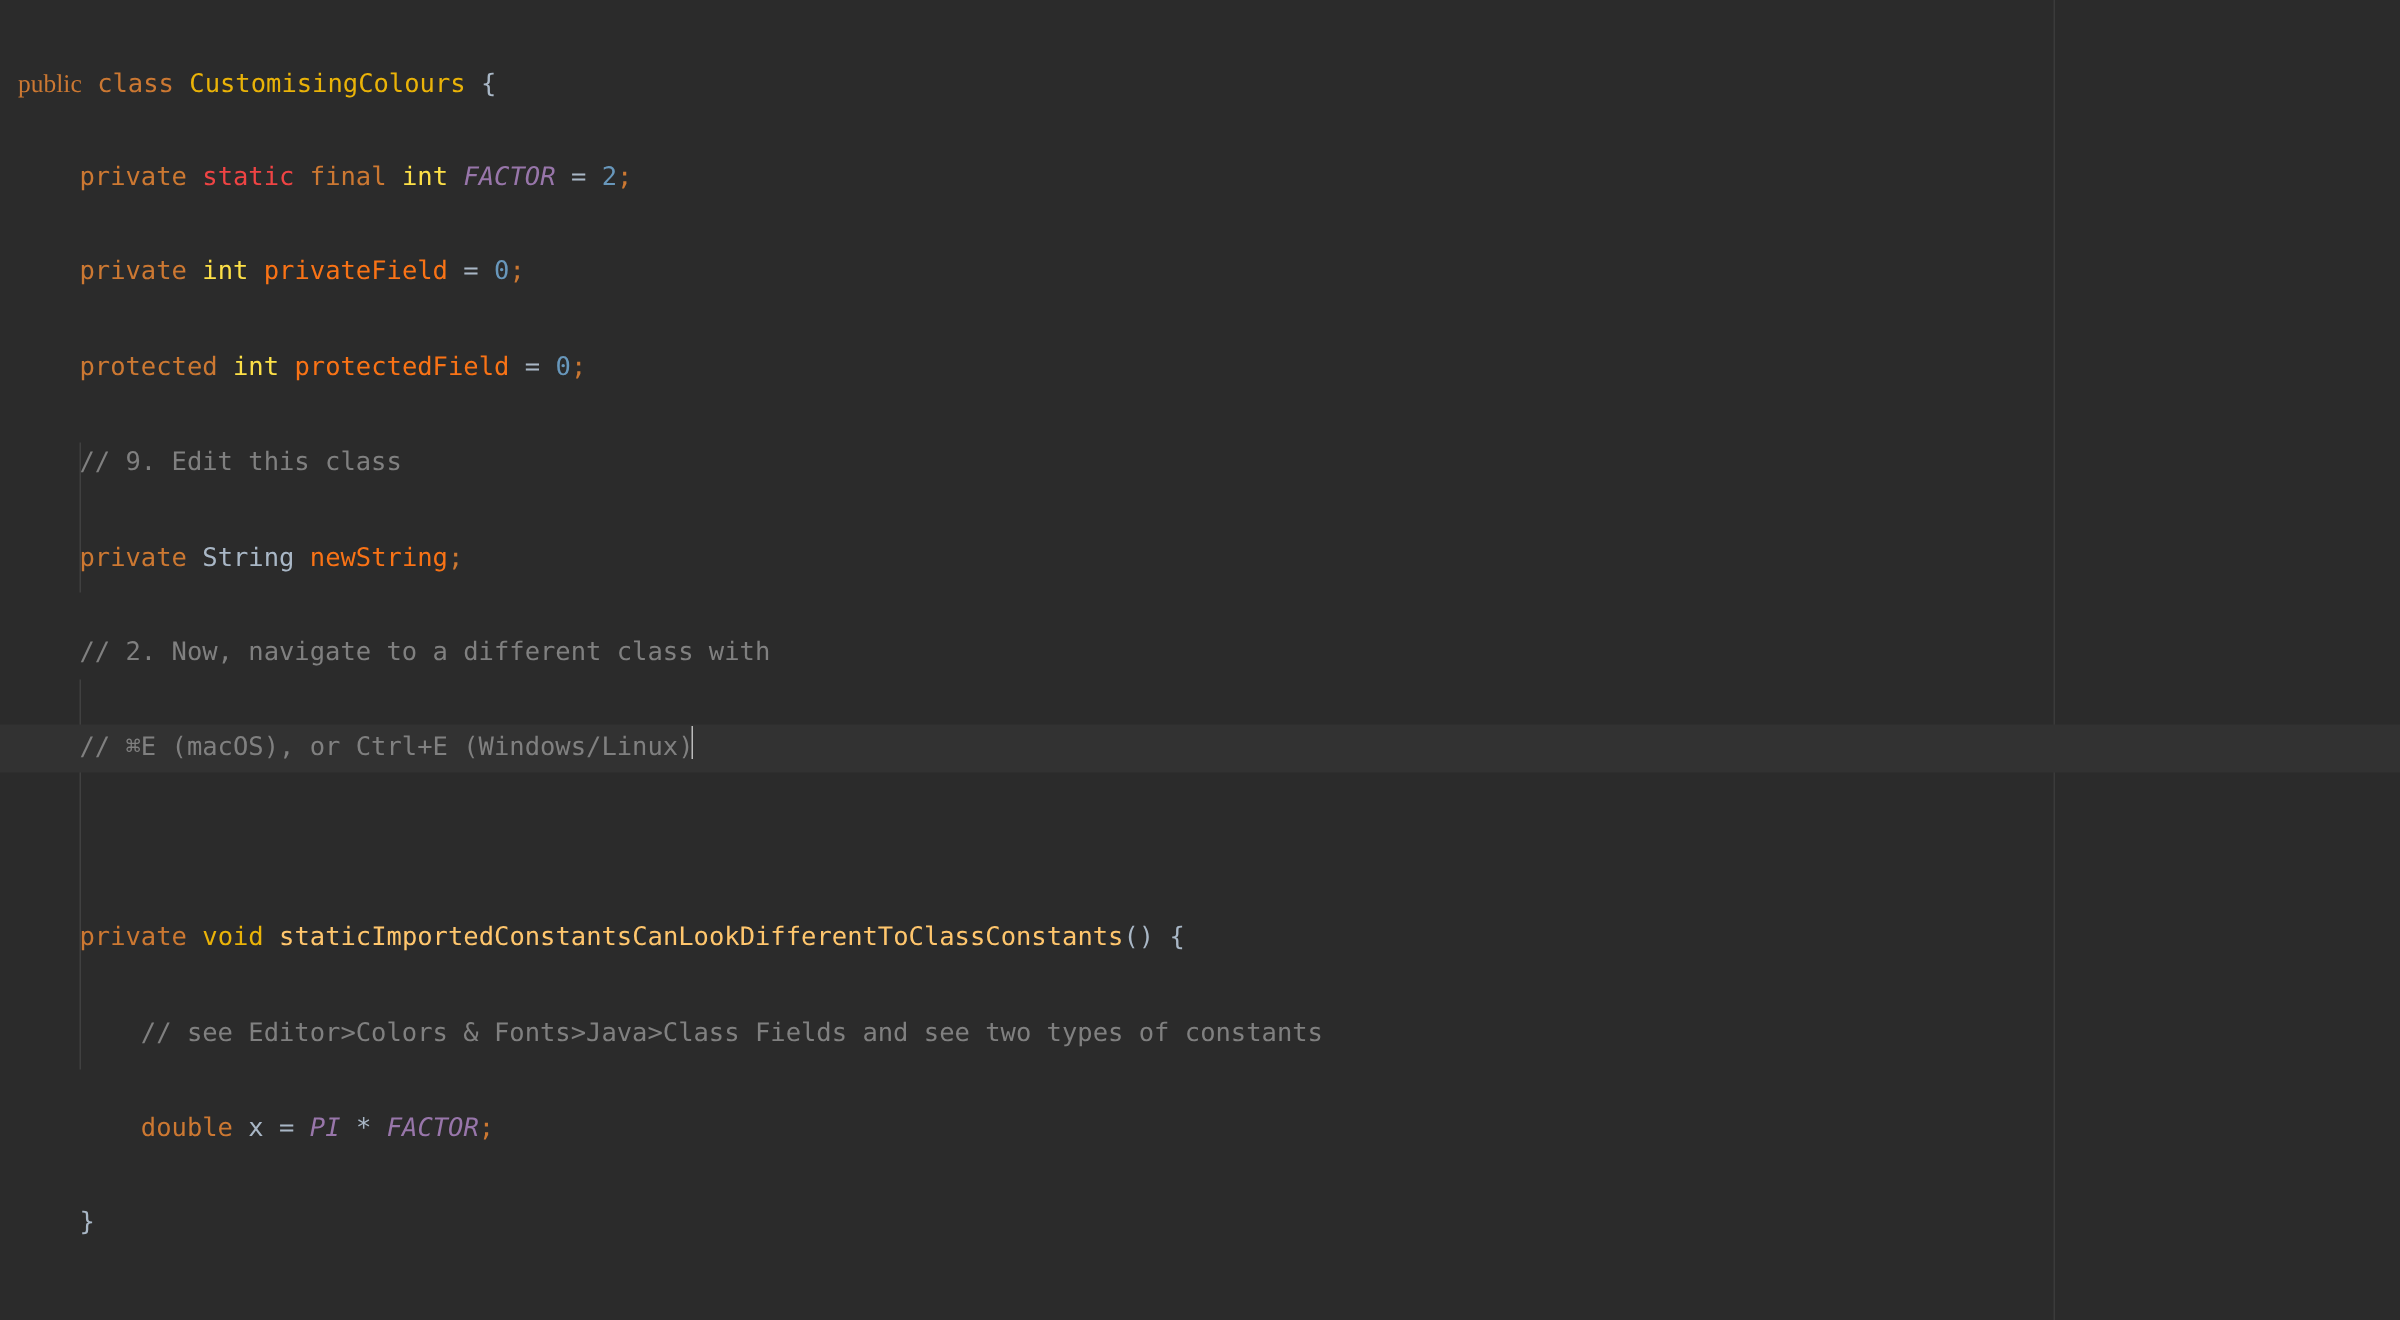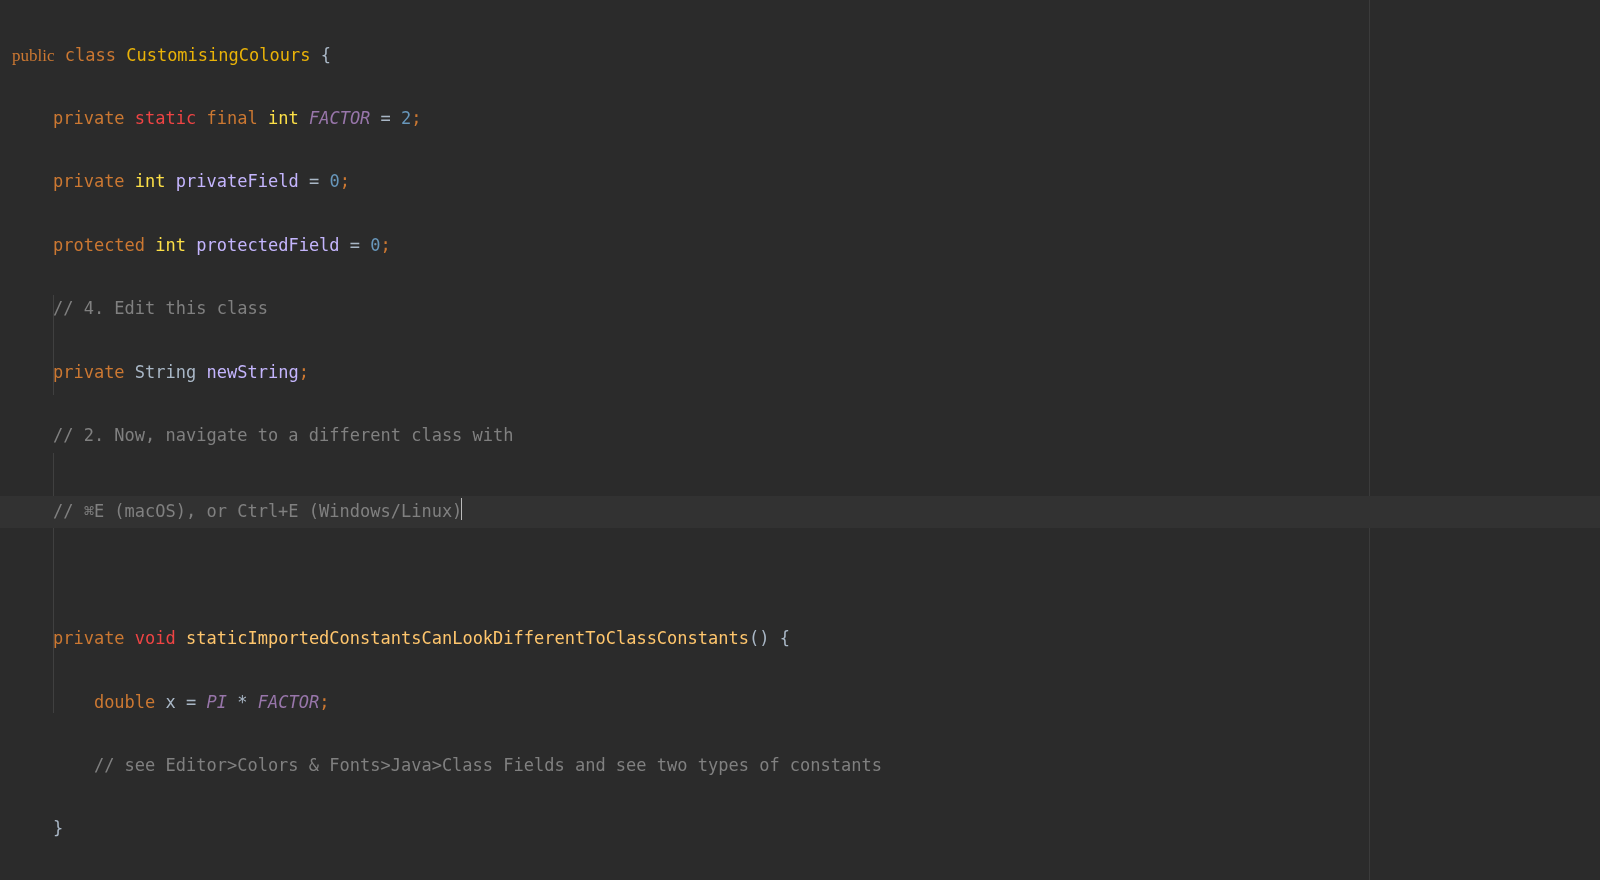--- a/index.html
+++ b/index.html
@@ -18,42 +18,41 @@
     padding-top: 8px;
     white-space: pre;
   }
   .line {
     padding-left: 12px;
     height: 31.7px;
   }
   .current-line {
     background: #323232;
     position: relative;
-    margin-top: 13px;
   }
   .caret {
     display: inline-block;
     width: 1px;
     height: 22px;
     background: #bbbbbb;
     vertical-align: -3px;
     margin-left: -1px;
   }
   .kw-public { color: #cc7832; font-family: Liberation Serif, serif; }
   .kw-private { color: #cc7832; }
   .kw-protected { color: #cc7832; }
   .kw-class { color: #cc7832; }
   .kw-static { color: #ef4444; }
   .kw-final { color: #cc7832; }
-  .kw-void { color: #ef4444; margin-top: 16px; }
+  .kw-void { color: #eab308; margin-top: 16px; }
   .kw-int { color: #fde047; }
   .kw-double { color: #cc7832; }
   .class-name { color: #eab308; }
   .method-decl { color: #ffc66d; margin-top: 36px; }
-  .field-purple { color: #c4b5fd; }
+  .field-purple { color: #f97316; }
   .static-field { color: #9876aa; font-style: italic; }
   .type-name { color: #a9b7c6; }
   .number { color: #6897bb; }
   .comment { color: #808080; }
   .punct { color: #cc7832; }
   .plain { color: #a9b7c6; }
   .paren { color: #a9b7c6; }
   .indent-guide {
     position: absolute;
     left: 53px;
@@ -76,28 +75,28 @@
 
 <div class="right-margin"></div>
 <div class="indent-guide ig1"></div>
 <div class="indent-guide ig2"></div>
 
 <div class="editor">
 <div class="line"><span class="kw-public">public</span> <span class="kw-class">class</span> <span class="class-name">CustomisingColours</span> <span class="plain">{</span></div>
 <div class="line">    <span class="kw-private">private</span> <span class="kw-static">static</span> <span class="kw-final">final</span> <span class="kw-int">int</span> <span class="static-field">FACTOR</span> <span class="plain">=</span> <span class="number">2</span><span class="punct">;</span></div>
 <div class="line">    <span class="kw-private">private</span> <span class="kw-int">int</span> <span class="field-purple">privateField</span> <span class="plain">=</span> <span class="number">0</span><span class="punct">;</span></div>
 <div class="line">    <span class="kw-protected">protected</span> <span class="kw-int">int</span> <span class="field-purple">protectedField</span> <span class="plain">=</span> <span class="number">0</span><span class="punct">;</span></div>
-<div class="line">    <span class="comment">// 4. Edit this class</span></div>
+<div class="line">    <span class="comment">// 9. Edit this class</span></div>
 <div class="line">    <span class="kw-private">private</span> <span class="type-name">String</span> <span class="field-purple">newString</span><span class="punct">;</span></div>
 <div class="line">    <span class="comment">// 2. Now, navigate to a different class with</span></div>
 <div class="line current-line">    <span class="comment">// ⌘E (macOS), or Ctrl+E (Windows/Linux)</span><span class="caret"></span></div>
 <div class="line"></div>
 <div class="line">    <span class="kw-private">private</span> <span class="kw-void">void</span> <span class="method-decl">staticImportedConstantsCanLookDifferentToClassConstants</span><span class="paren">()</span> <span class="plain">{</span></div>
+<div class="line">        <span class="comment">// see Editor&gt;Colors &amp; Fonts&gt;Java&gt;Class Fields and see two types of constants</span></div>
 <div class="line">        <span class="kw-double">double</span> <span class="plain">x</span> <span class="plain">=</span> <span class="static-field">PI</span> <span class="plain">*</span> <span class="static-field">FACTOR</span><span class="punct">;</span></div>
-<div class="line">        <span class="comment">// see Editor&gt;Colors &amp; Fonts&gt;Java&gt;Class Fields and see two types of constants</span></div>
 <div class="line">    <span class="plain">}</span></div>
 <div class="line"></div>
 
 
 
 
 
 
 
 

